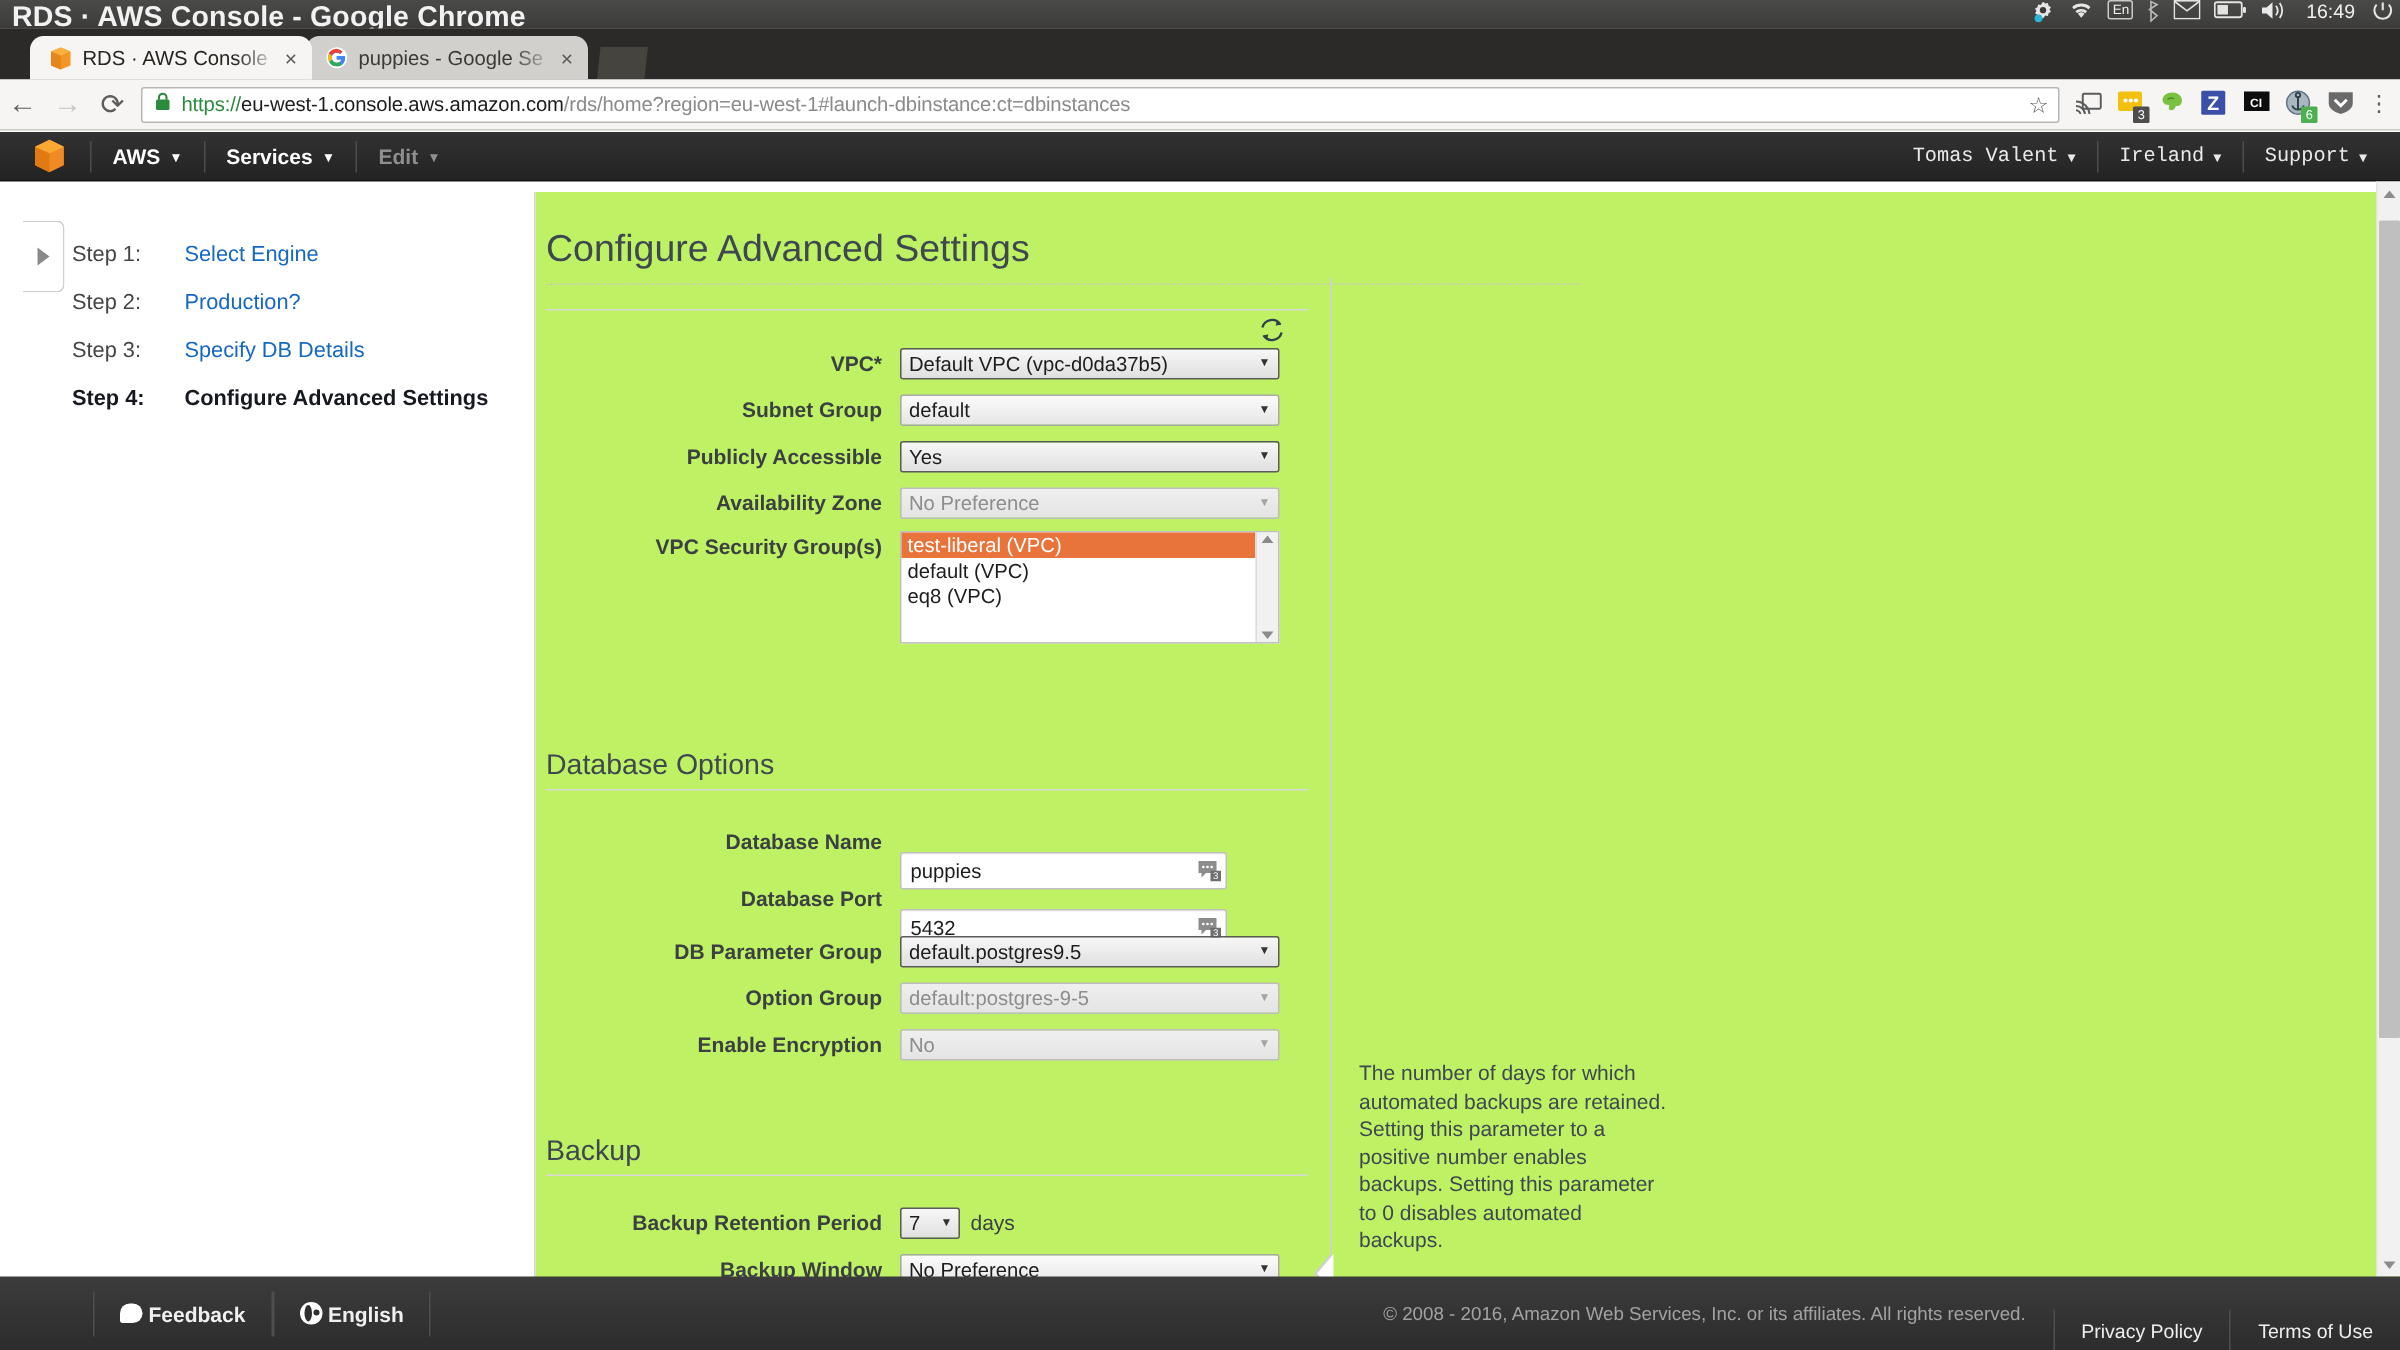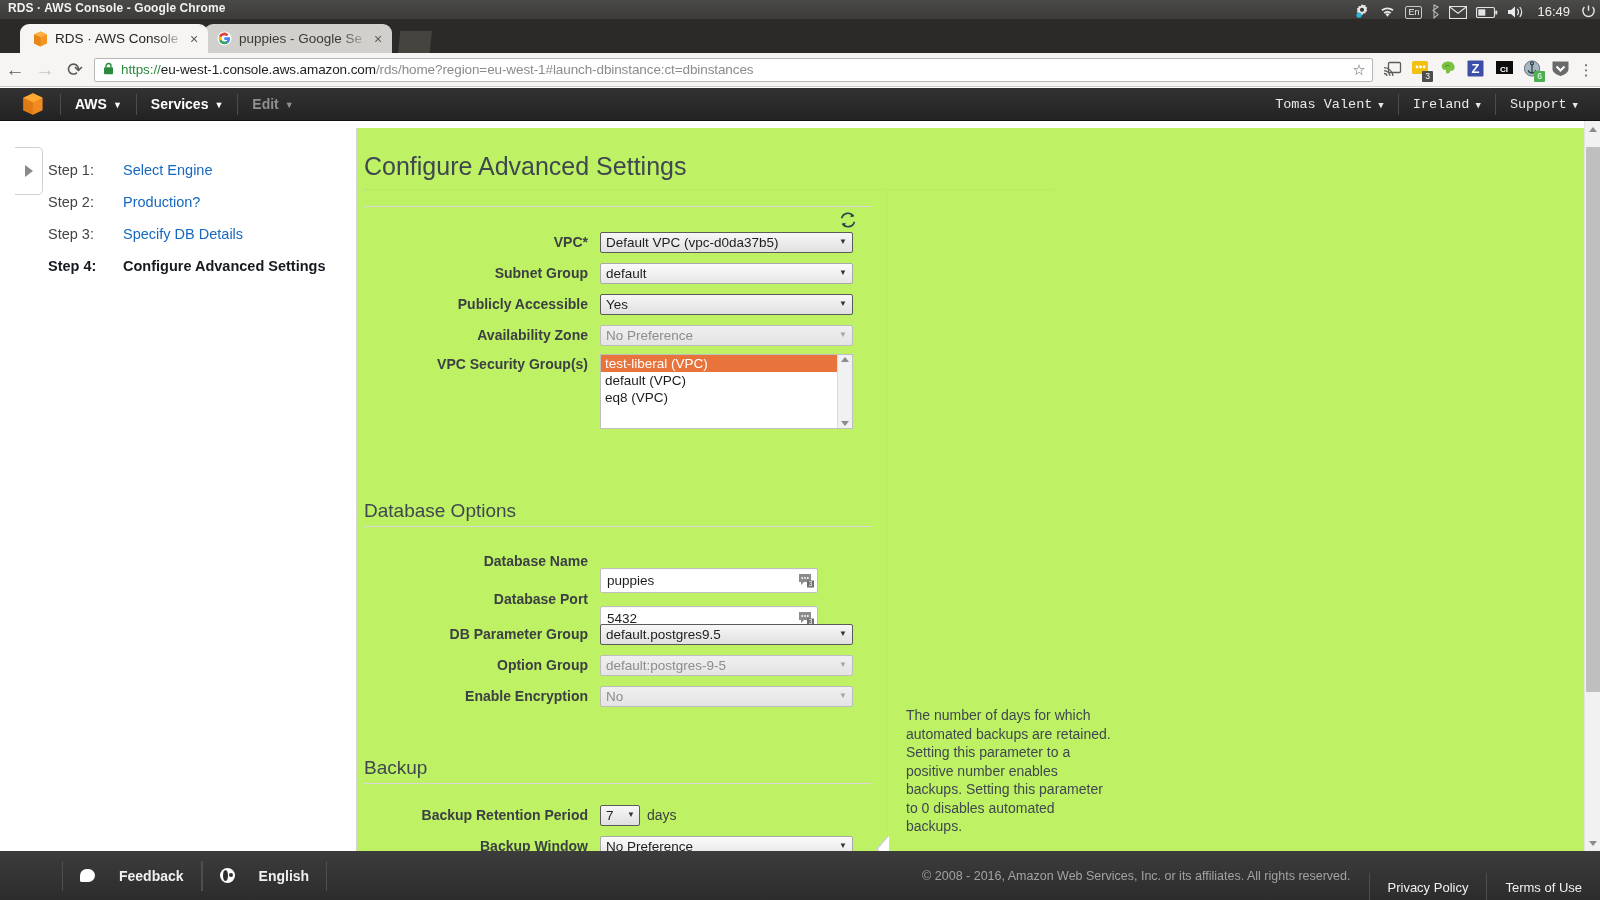--- a/index.html
+++ b/index.html
@@ -13,26 +13,26 @@
   }
 
   
   #os-titlebar {
     position: absolute; left: 0; top: 0; width: 1600px; height: 19px;
     background: linear-gradient(to bottom, #4a4a48 0%, #3c3b39 100%);
     color: #ffffff;
   }
   #os-title-text {
     position: absolute; left: 8px; top: 1px;
-    font-size: 12px; font-weight: bold; color: #f2f2f2;
+    font-size: 19px; font-weight: bold; color: #f2f2f2;
     letter-spacing: 0.1px; white-space: nowrap;
   }
   #os-tray {
     position: absolute; right: 4px; top: 0; height: 19px;
-    display: flex; align-items: flex-end; gap: 9px;
+    display: flex; align-items: flex-start; gap: 9px;
   }
   #os-tray .tray-ico {
     font-size: 12px; color: #e8e8e8; line-height: 19px;
     display: inline-flex; align-items: center;
   }
   #os-tray .tray-clock {
     font-size: 13px; color: #f0efee; font-weight: normal;
     padding: 0 2px;
   }
   .kbd-badge {
@@ -344,21 +344,21 @@
     background: #bfbfbf; border-radius: 1px;
   }
 
   
   #aws-footer {
     position: absolute; left: 0; top: 851px; width: 1600px; height: 49px;
     background: linear-gradient(to bottom, #3c3c3c 0%, #2c2c2c 100%);
     display: flex; align-items: center;
   }
   .footer-cell {
-    display: flex; align-items: center; gap: 24px;
+    display: flex; align-items: center; gap: 4px;
     height: 30px; padding: 0 17px;
     font-size: 14px; font-weight: bold; color: #f0f0f0;
     border-left: 1px solid #4e4e4e; border-right: 1px solid #4e4e4e;
   }
   .footer-cell.first { border-left: 1px solid #4e4e4e; }
   #footer-right {
     position: absolute; right: 0; top: 0; height: 49px;
     display: flex; align-items: center;
   }
   #copyright {

